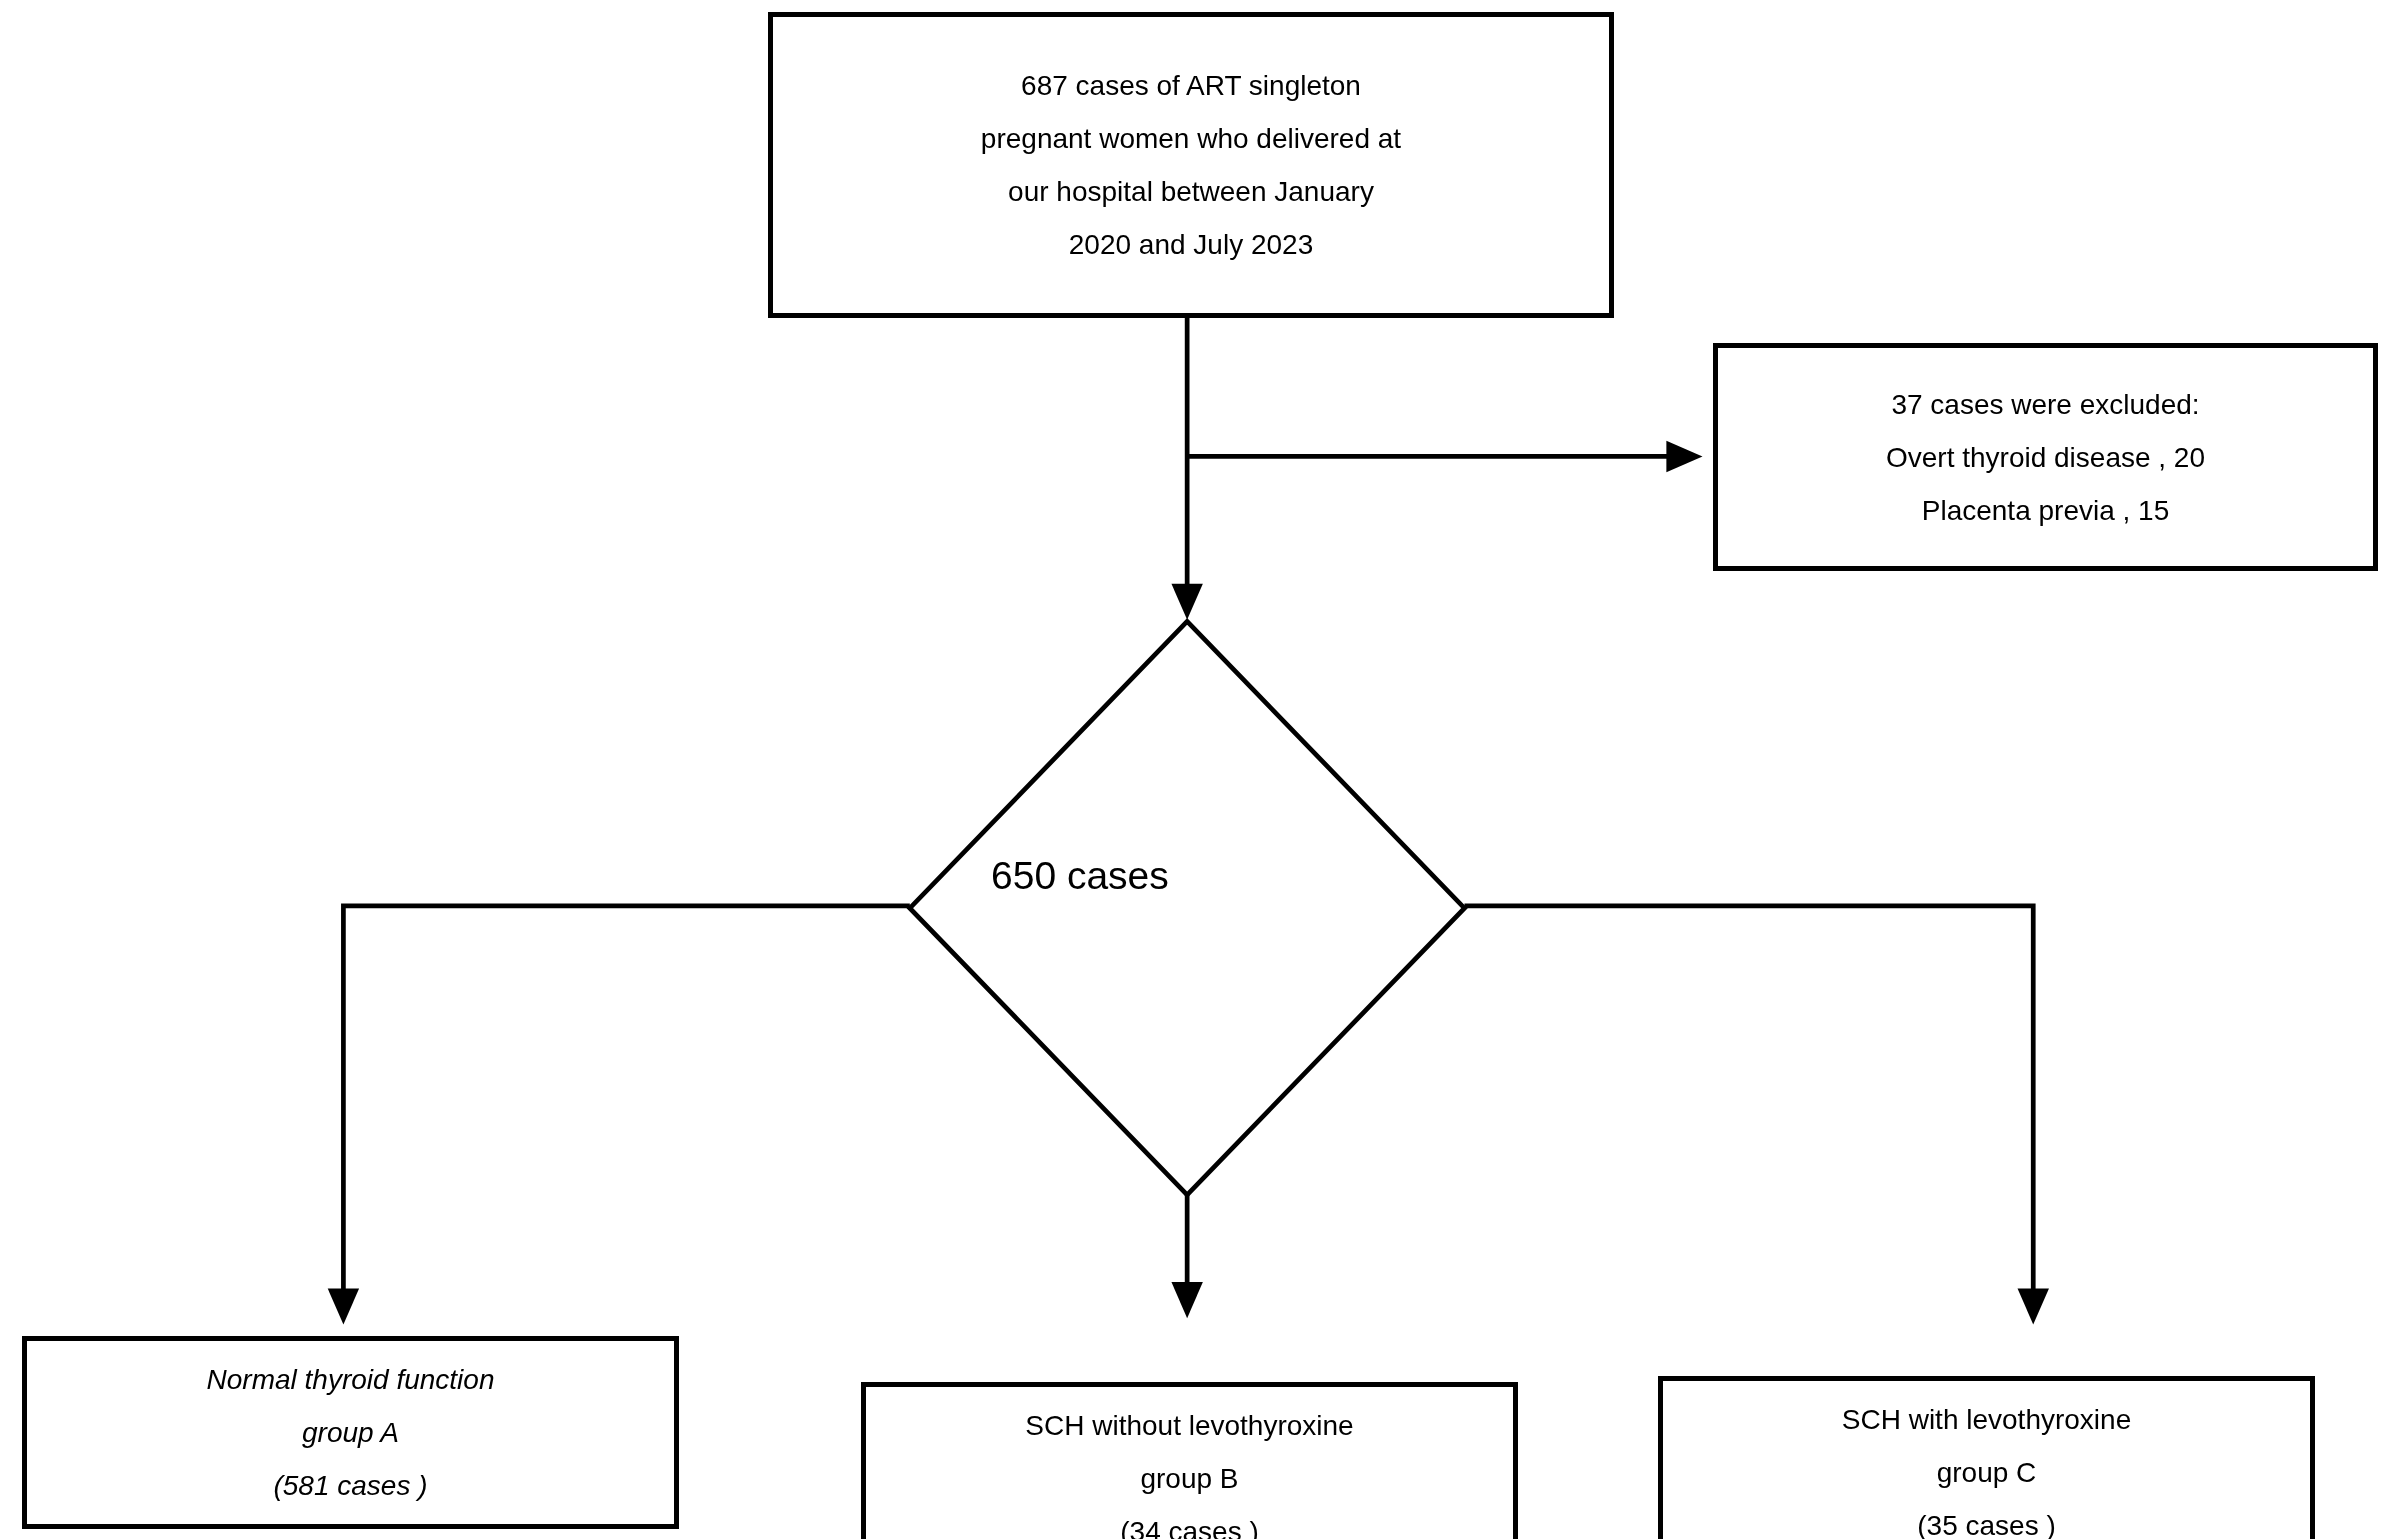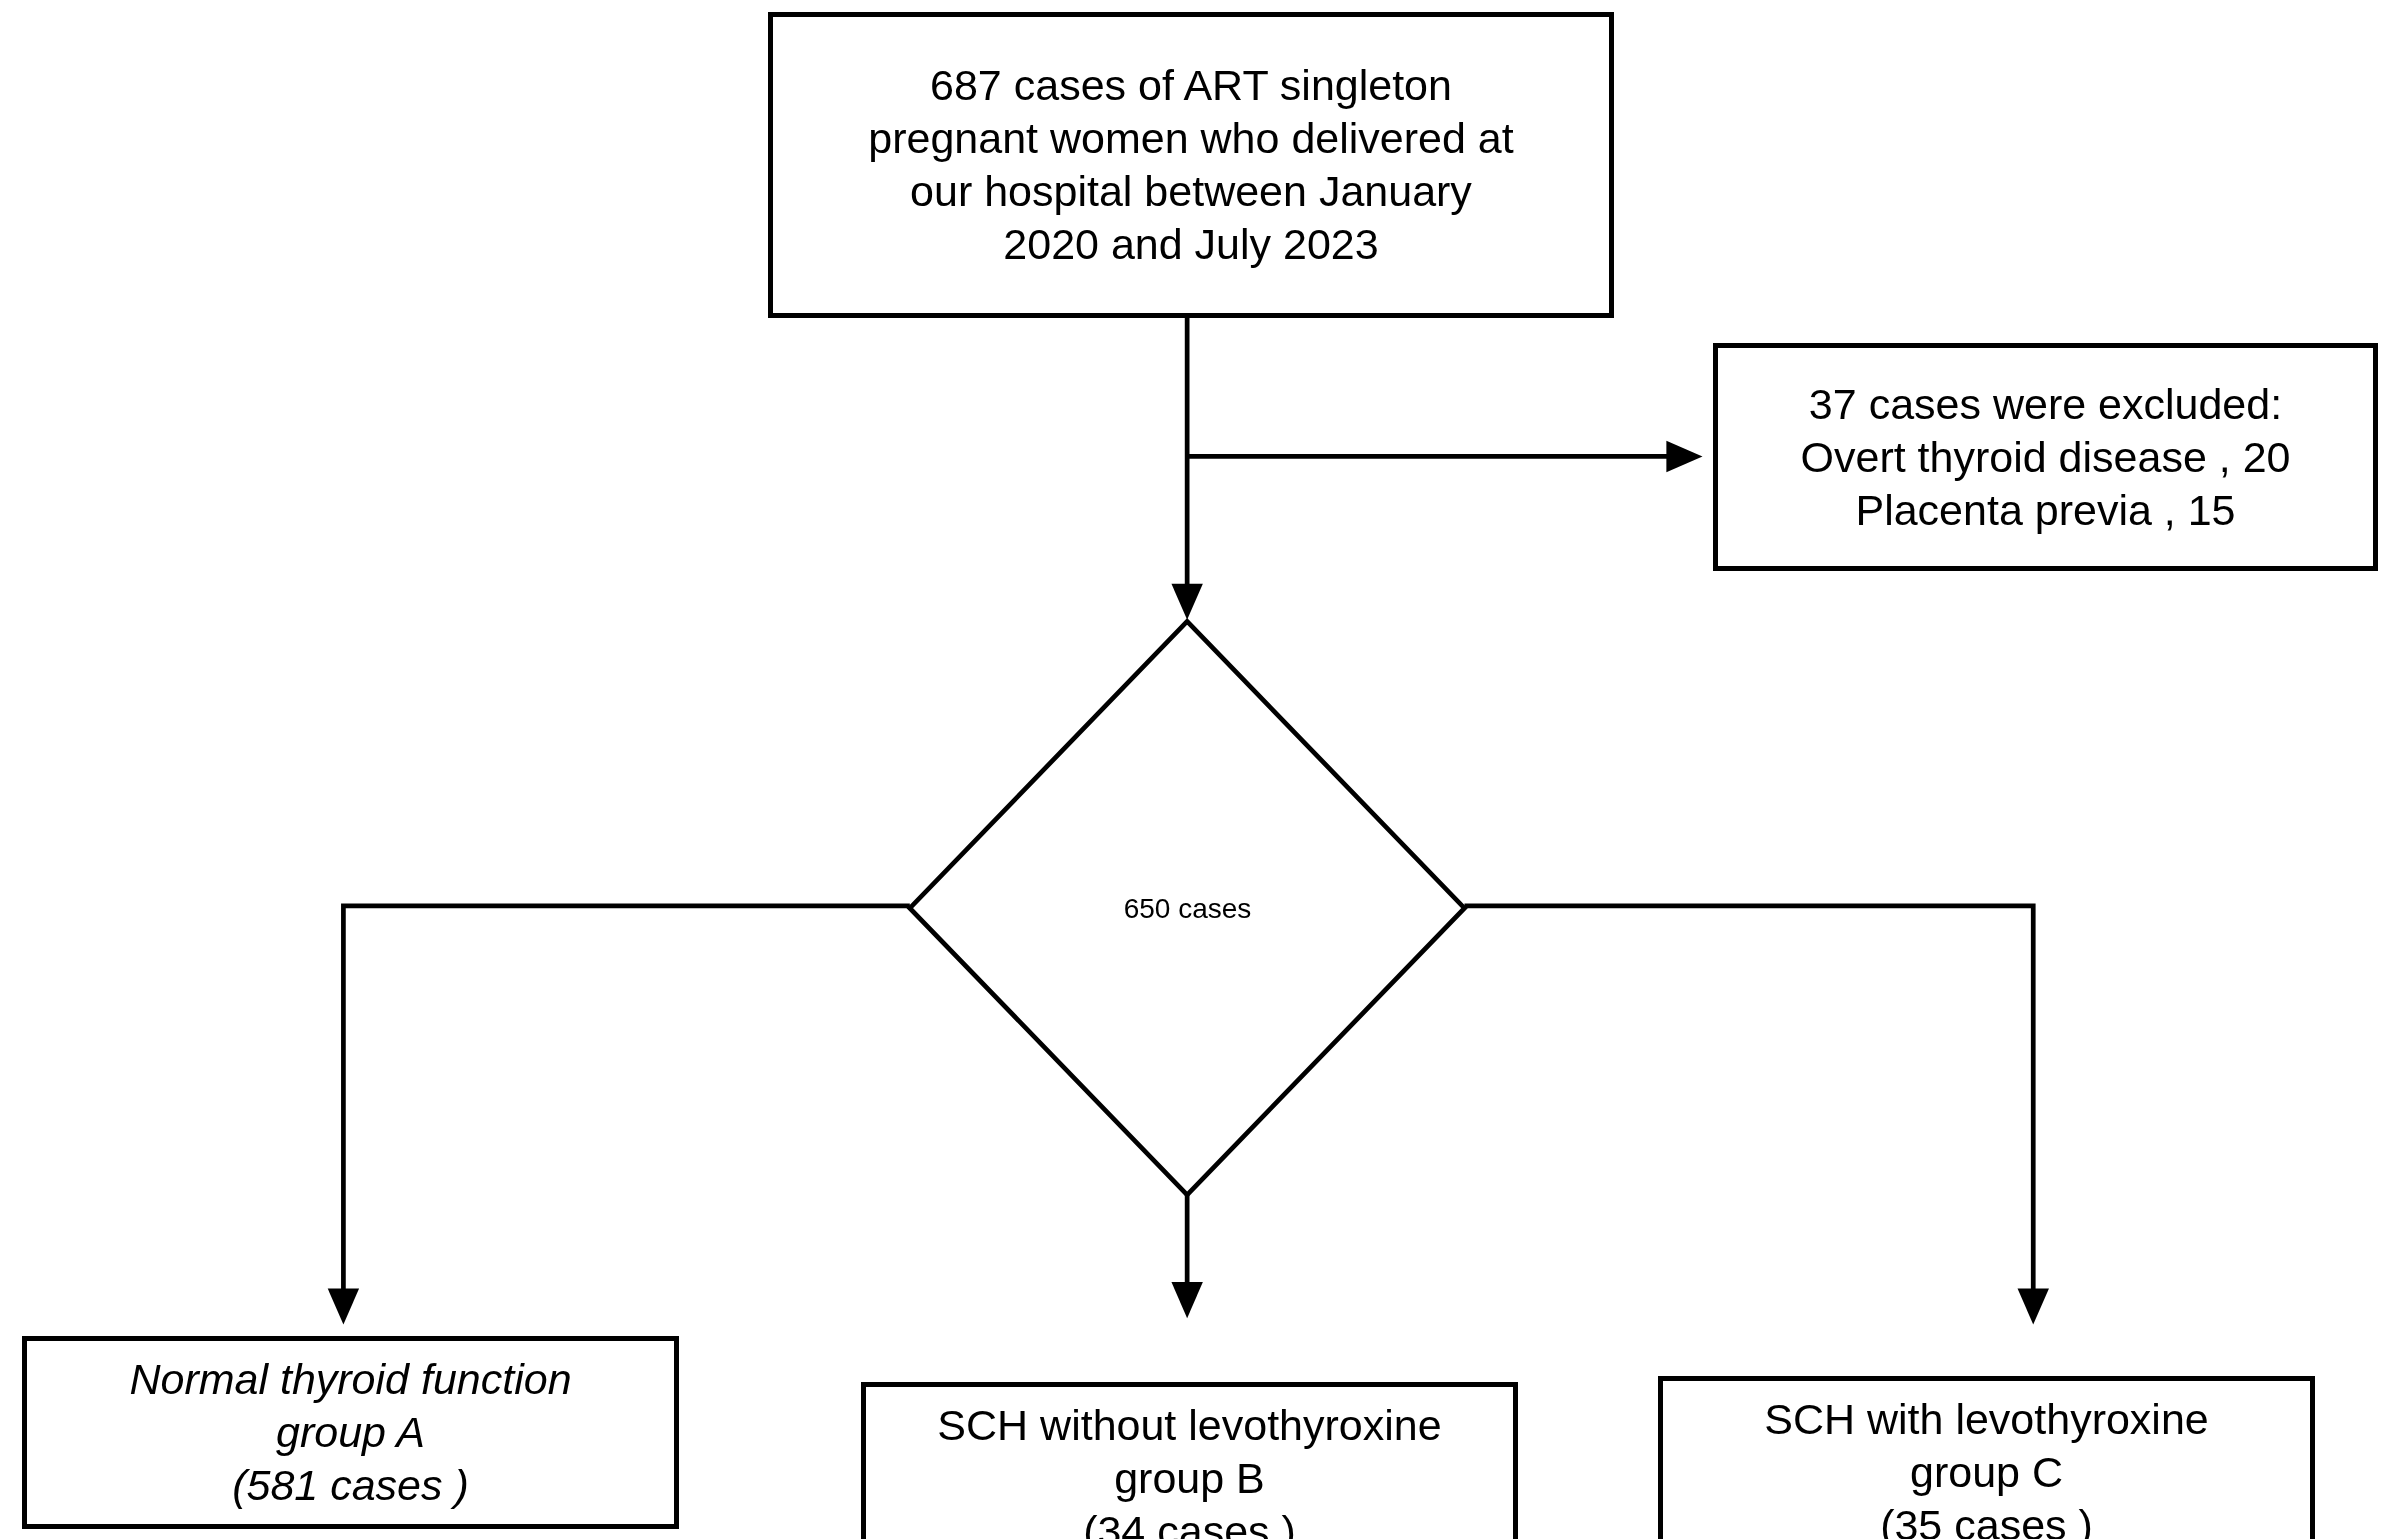--- a/index.html
+++ b/index.html
@@ -27,39 +27,38 @@
   .box {
     position: absolute;
     box-sizing: border-box;
     border: 5.5px solid #000000;
     background: #ffffff;
     display: flex;
     flex-direction: column;
     justify-content: center;
     align-items: center;
     text-align: center;
-    font-size: 43px;
+    font-size: 28px;
     line-height: 53px;
     white-space: nowrap;
   }
   .box-source   { left: 768px;  top: 11.8px;   width: 846px; height: 306px; }
   .box-excluded { left: 1713px; top: 343px;  width: 665px;  height: 228px; }
   .box-group    { top: 1336px;  height: 193px; width: 657px; }
   .box-group-a  { left: 22px; font-style: italic; }
   .box-group-b  { left: 861px; margin-top: 46px; }
   .box-group-c  { left: 1658px; margin-top: 40px; }
   .diamond-label {
     position: absolute;
     left: 991px;
-    top: 882px;
+    top: 849px;
     width: 393px;
     height: 53px;
     line-height: 53px;
-    text-align: center;
-    font-size: 28px;
+    font-size: 39px;
     white-space: nowrap;
   }
   .shape-line {
     stroke: #000000;
     stroke-width: 6;
     fill: none;
   }
   .shape-diamond {
     stroke: #000000;
     stroke-width: 6;

